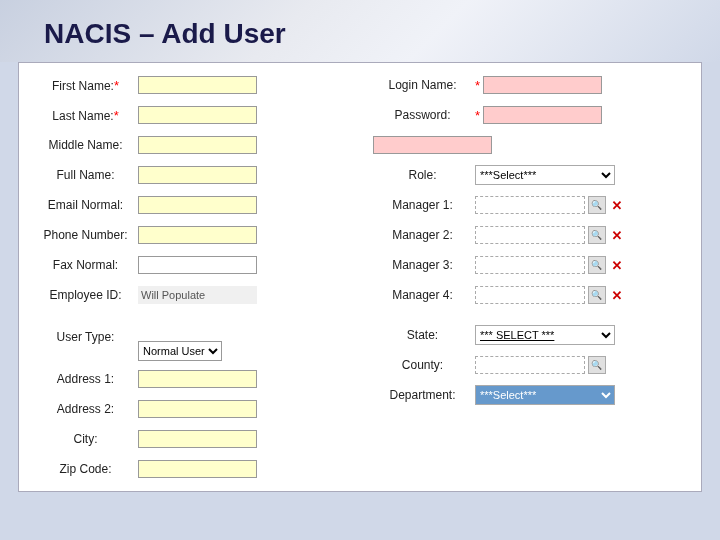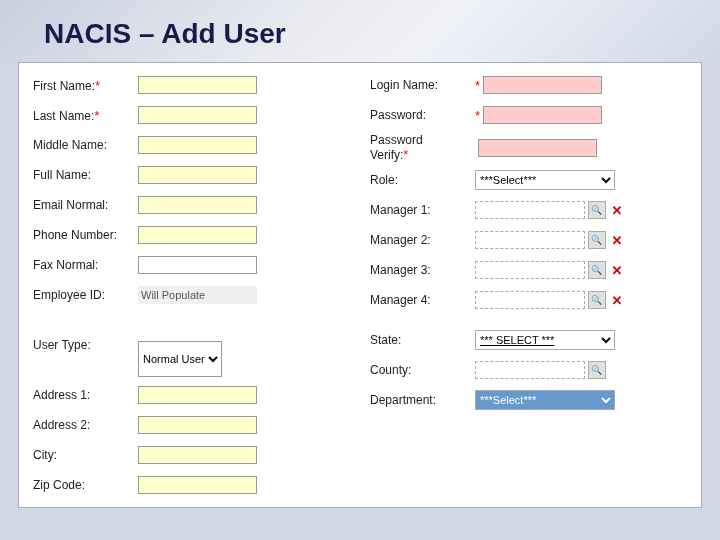--- a/index.html
+++ b/index.html
@@ -39,21 +39,21 @@
     }
     .form-row {
       display: flex;
       align-items: center;
       min-height: 24px;
     }
     .form-label {
       width: 105px;
       font-size: 12px;
       color: #222;
-      text-align: left;
+      text-align: center;
       flex-shrink: 0;
     }
     .required-star {
       color: red;
       font-size: 13px;
     }
     .form-input {
       height: 18px;
       border: 1px solid #999;
       font-size: 11px;
@@ -68,21 +68,21 @@
     }
     .input-white {
       background-color: #ffffff;
     }
     .input-readonly {
       background-color: #f0f0f0;
       color: #555;
       border: none;
     }
     .user-type-select {
-      height: 36px;
+      height: 20px;
       font-size: 11px;
       border: 1px solid #999;
       background: white;
       margin-top: 28px;
     }
     .role-select {
       height: 20px;
       font-size: 11px;
       border: 1px solid #aaa;
       background: white;
@@ -241,21 +241,20 @@
       <input class="form-input input-pink" style="margin-left: 3px;" type="text" value="">
     </div>
 
     <div class="form-row">
       <span class="form-label">Password:</span>
       <span class="required-star">*</span>
       <input class="form-input input-pink" style="margin-left: 3px;" type="password" value="">
     </div>
 
     <div class="form-row">
-      <span class="form-label" style="width:105px;">Password<br>Verify:<span class="required-star">*</span></span>
       <input class="form-input input-pink" style="margin-left: 3px;" type="password" value="">
     </div>
 
     <div class="form-row">
       <span class="form-label">Role:</span>
       <select class="role-select">
         <option>***Select***</option>
       </select>
     </div>
 

